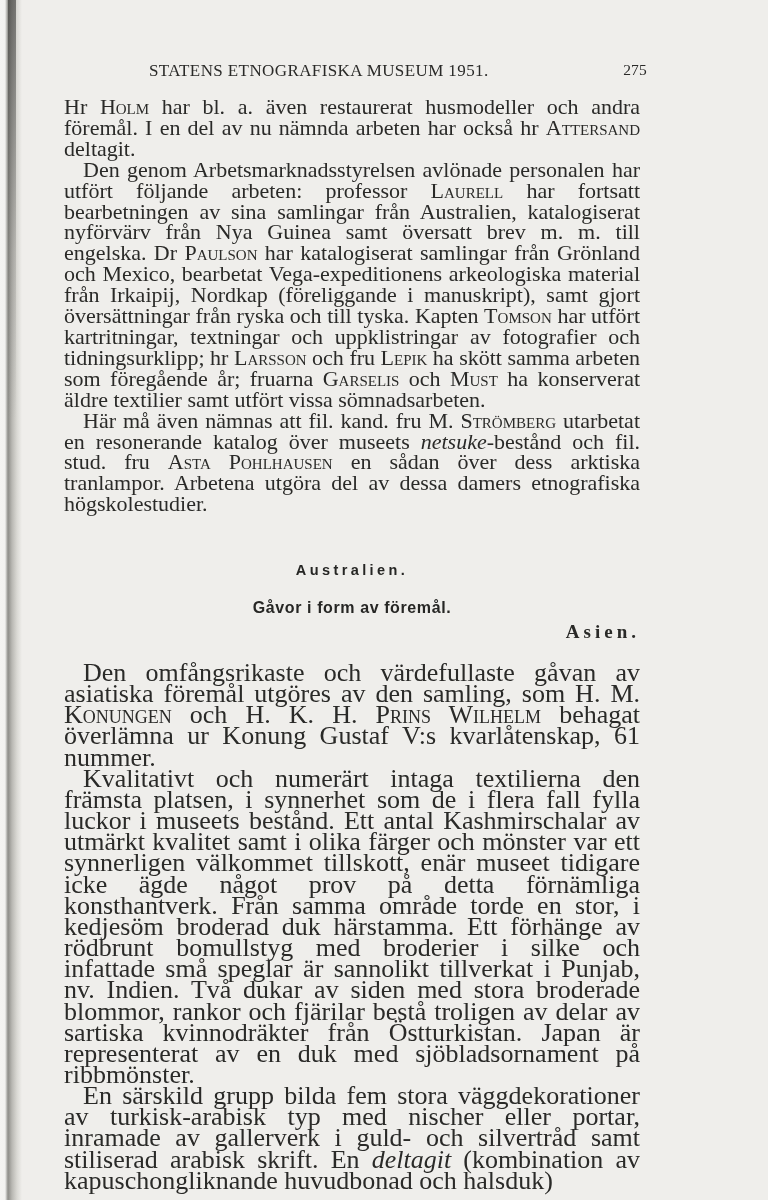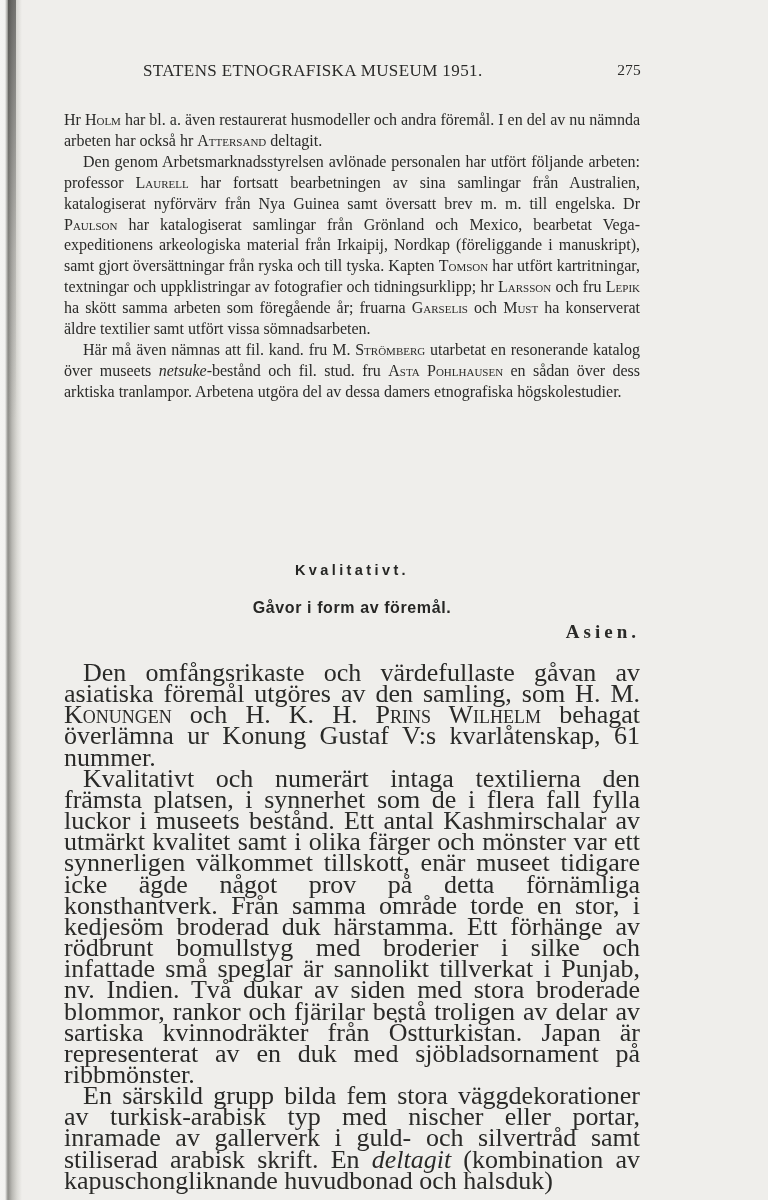--- a/index.html
+++ b/index.html
@@ -12,29 +12,29 @@
   }
   .page-edge {
     position: absolute; left: 0; top: 0; width: 22px; height: 1200px;
     background: linear-gradient(to right, #f4f4f2 0px, #f2f2f0 5px, #8d8d88 8px, #b9b8b3 12px, #dad9d4 17px, #efeeeb 22px);
   }
   .page-edge-shadow {
     position: absolute; left: 8px; top: 0; width: 8px; height: 420px;
     background: linear-gradient(to bottom, rgba(40,40,38,0.55), rgba(40,40,38,0.15) 60%, rgba(40,40,38,0));
   }
   .running-head {
-    position: absolute; left: 143px; top: 61px; width: 498px;
+    position: absolute; left: 149px; top: 61px; width: 498px;
     font-size: 15.5px; letter-spacing: 0.2px;
     display: flex; justify-content: space-between; text-align: right;
   }
   .running-head .title { font-variant: small-caps; text-transform: lowercase; font-size: 17px; letter-spacing: 0.4px; }
   .running-head .title { text-transform: none; }
   .body {
-    position: absolute; left: 64px; top: 110px; width: 576px;
-    font-size: 16px; line-height: 20.9px;
+    position: absolute; left: 64px; top: 97px; width: 576px;
+    font-size: 22px; line-height: 20.9px;
   }
   p { margin: 0; text-align: justify; text-align-last: left; }
   p.indent { text-indent: 19px; }
   .sc { font-variant: small-caps; }
   .it { font-style: italic; margin-top: 8px; }
   .heading-bold {
     font-family: "Liberation Sans", "DejaVu Sans", sans-serif;
     font-weight: bold; text-align: center; color: #262624;
   }
   .h1 { position: absolute; left: 64px; width: 576px; top: 550px; font-size: 14.5px; letter-spacing: 3.4px; }
@@ -55,21 +55,21 @@
   <span class="title">STATENS ETNOGRAFISKA MUSEUM 1951.</span>
   <span class="pagenum">275</span>
 </header>
 
 <section class="body">
   <p><span>Hr </span><span class="sc">Holm</span><span> har bl. a. även restaurerat husmodeller och andra föremål. I en del av nu nämnda arbeten har också hr </span><span class="sc">Attersand</span><span> deltagit.</span></p>
   <p class="indent"><span>Den genom Arbetsmarknadsstyrelsen avlönade personalen har utfört följande arbeten: professor </span><span class="sc">Laurell</span><span> har fortsatt bearbetningen av sina samlingar från Australien, katalogiserat nyförvärv från Nya Guinea samt översatt brev m. m. till engelska. Dr </span><span class="sc">Paulson</span><span> har katalogiserat samlingar från Grönland och Mexico, bearbetat Vega-expeditionens arkeologiska material från Irkaipij, Nordkap (föreliggande i manuskript), samt gjort översättningar från ryska och till tyska. Kapten </span><span class="sc">Tomson</span><span> har utfört kartritningar, textningar och uppklistringar av fotografier och tidningsurklipp; hr </span><span class="sc">Larsson</span><span> och fru </span><span class="sc">Lepik</span><span> ha skött samma arbeten som föregående år; fruarna </span><span class="sc">Garselis</span><span> och </span><span class="sc">Must</span><span> ha konserverat äldre textilier samt utfört vissa sömnadsarbeten.</span></p>
   <p class="indent"><span>Här må även nämnas att fil. kand. fru M. </span><span class="sc">Strömberg</span><span> utarbetat en resonerande katalog över museets </span><span class="it">netsuke</span><span>-bestånd och fil. stud. fru </span><span class="sc">Asta Pohlhausen</span><span> en sådan över dess arktiska tranlampor. Arbetena utgöra del av dessa damers etnografiska högskolestudier.</span></p>
 </section>
 
-<h2 class="heading-bold h1">Kvalitativt.</h2>
+<h2 class="heading-bold h1">Australien.</h2>
 <h3 class="heading-bold h2">Gåvor i form av föremål.</h3>
 <h4 class="h3">Asien.</h4>
 
 <section class="body2">
   <p class="indent"><span>Den omfångsrikaste och värdefullaste gåvan av asiatiska föremål utgöres av den samling, som H. M. </span><span class="sc">Konungen</span><span> och H. K. H. </span><span class="sc">Prins Wilhelm</span><span> behagat överlämna ur Konung Gustaf V:s kvarlåtenskap, 61 nummer.</span></p>
   <p class="indent"><span>Kvalitativt och numerärt intaga textilierna den främsta platsen, i synnerhet som de i flera fall fylla luckor i museets bestånd. Ett antal Kashmirschalar av utmärkt kvalitet samt i olika färger och mönster var ett synnerligen välkommet tillskott, enär museet tidigare icke ägde något prov på detta förnämliga konsthantverk. Från samma område torde en stor, i kedjesöm broderad duk härstamma. Ett förhänge av rödbrunt bomullstyg med broderier i silke och infattade små speglar är sannolikt tillverkat i Punjab, nv. Indien. Två dukar av siden med stora broderade blommor, rankor och fjärilar bestå troligen av delar av sartiska kvinnodräkter från Östturkistan. Japan är representerat av en duk med sjöbladsornament på ribbmönster.</span></p>
   <p class="indent"><span>En särskild grupp bilda fem stora väggdekorationer av turkisk-arabisk typ med nischer eller portar, inramade av gallerverk i guld- och silvertråd samt stiliserad arabisk skrift. En </span><span class="it">deltagit</span><span> (kombination av kapuschongliknande huvudbonad och halsduk)</span></p>
 </section>
 
 </body></html>

